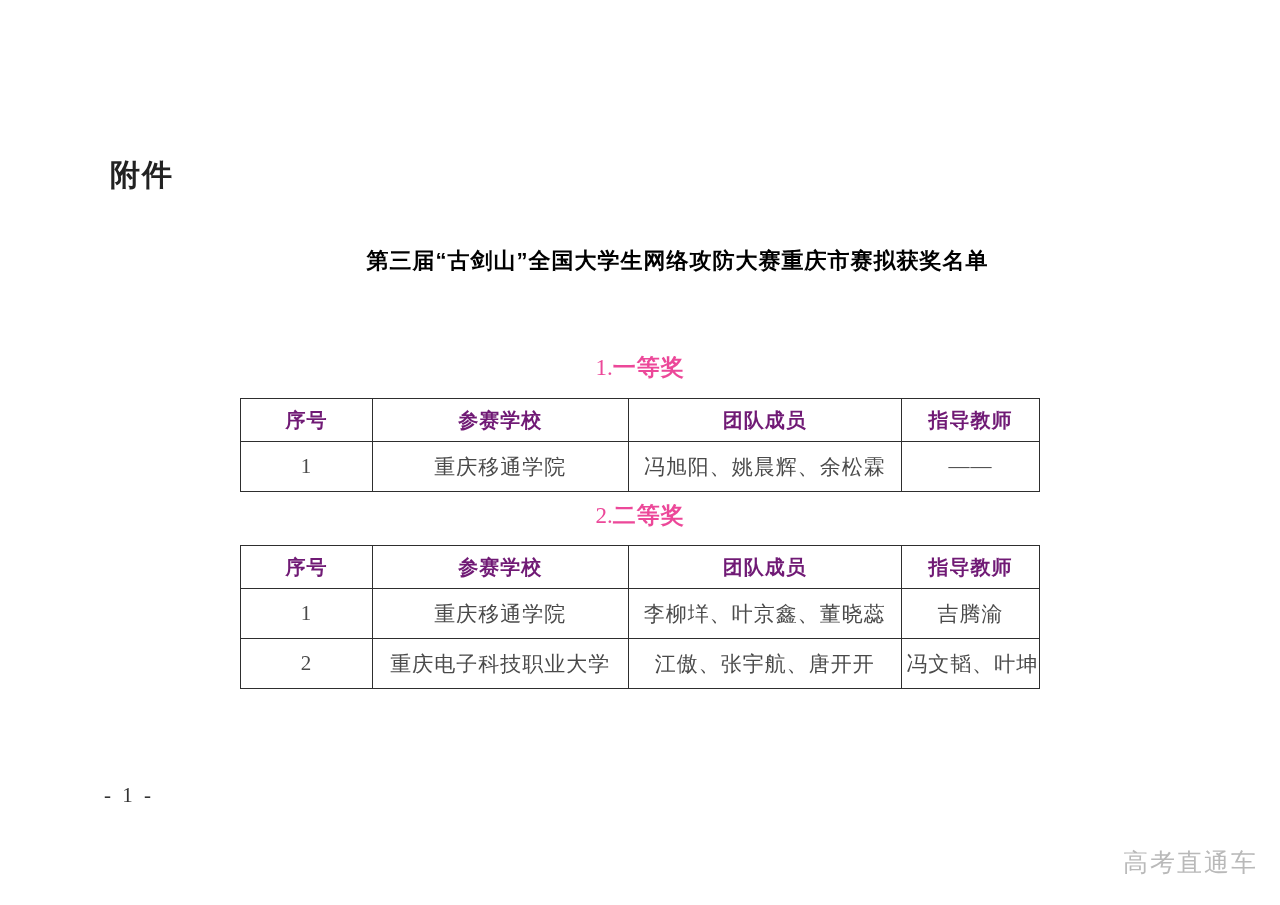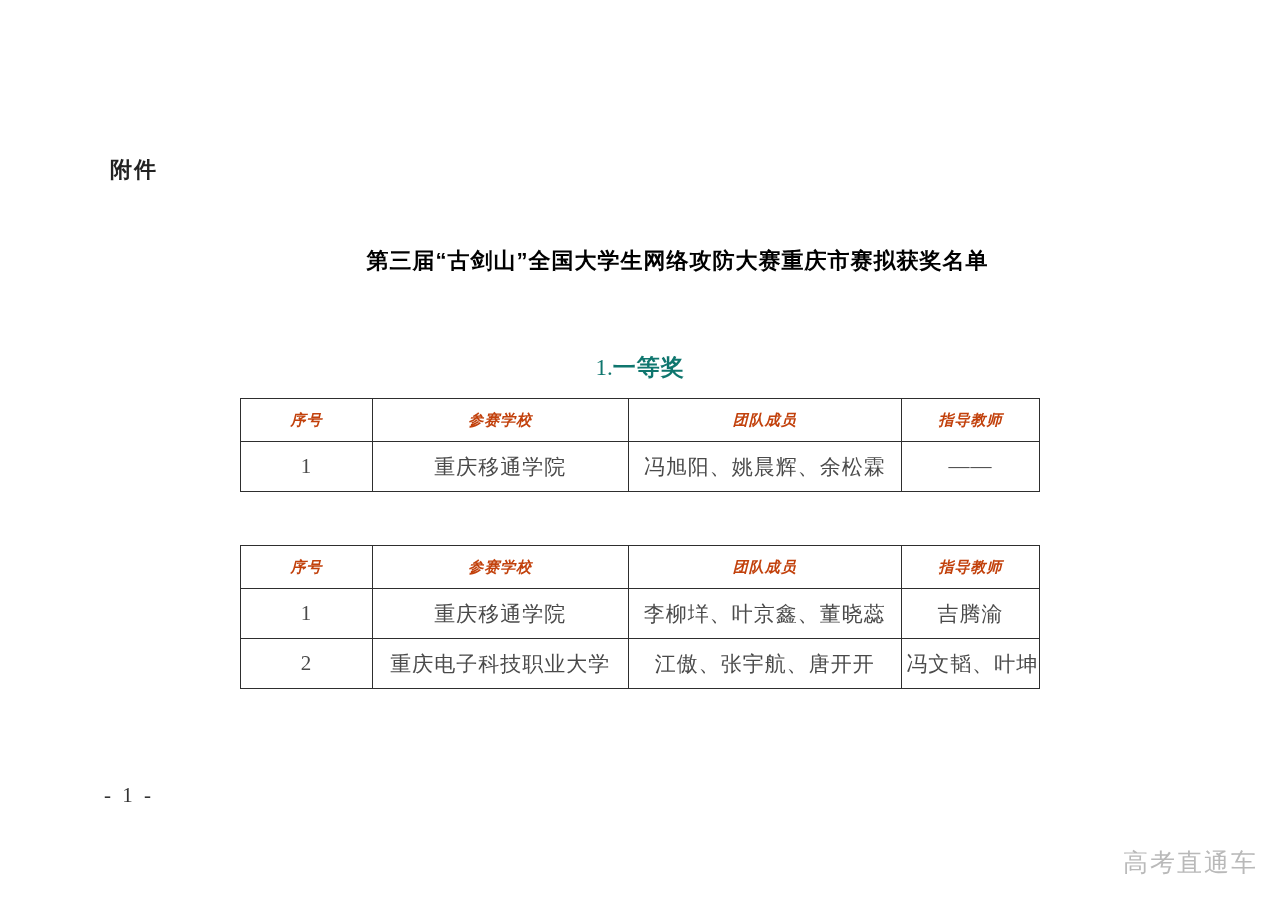--- a/index.html
+++ b/index.html
@@ -6,33 +6,33 @@
   .page{
     position:relative;
     width:1280px;height:905px;
     background:#ffffff;
     font-family:"Liberation Sans",sans-serif;
     color:#1a1a1a;
     overflow:hidden;
   }
   .attachment{
     position:absolute;left:110px;top:155px;
-    font-size:22px;font-weight:700;color:#222;
+    font-size:30px;font-weight:700;color:#222;
     letter-spacing:2px;
   }
   .doc-title{
     position:absolute;left:105px;right:30px;top:246px;
     text-align:center;
     font-size:22px;font-weight:800;color:#000;
     letter-spacing:1px;
     font-family:"Liberation Sans",sans-serif;
   }
   .section-heading{
     position:absolute;left:240px;width:800px;
-    text-align:center;font-size:23px;color:#0f766e;
+    text-align:center;font-size:23px;color:#ec4899;
   }
   .section-heading .num{
     font-family:"Liberation Serif",serif;font-weight:400;
   }
   .section-heading .txt{
     font-weight:800;letter-spacing:1px;
   }
   .heading-1{top:352px;}
   .heading-2{top:500px;}
   table.award{
@@ -41,25 +41,24 @@
   }
   .table-1{top:398px;}
   .table-2{top:545px;}
   table.award th, table.award td{
     border:1.6px solid #2e2e2e;
     text-align:center;vertical-align:middle;
     padding:0 4px;
     overflow:hidden;white-space:nowrap;
   }
   table.award th{
-    font-size:15px;font-weight:700;color:#c2410c;
+    font-size:20px;font-weight:700;color:#701a75;
     height:42px;
     font-family:"Liberation Sans",sans-serif;
     letter-spacing:1px;
-    font-style:italic;
   }
   table.award td{
     font-size:21px;font-weight:400;color:#4a4a4a;
     height:49px;
     font-family:"Liberation Serif","DejaVu Serif",serif;
     letter-spacing:1px;
   }
   col.c-index{width:16.5%;}
   col.c-school{width:32%;}
   col.c-team{width:34.25%;}
@@ -106,20 +105,23 @@
       <tbody>
         <tr>
           <td>1</td>
           <td>重庆移通学院</td>
           <td>冯旭阳、姚晨辉、余松霖</td>
           <td>——</td>
         </tr>
       </tbody>
     </table>
 
+  <div class="section-heading heading-2">
+    <span class="num">2.</span><span class="txt">二等奖</span>
+  </div>
 
   <table class="award table-2">
     <colgroup>
       <col class="c-index">
         <col class="c-school">
         <col class="c-team">
         <col class="c-teacher">
     </colgroup>
   <thead>
         <tr>

